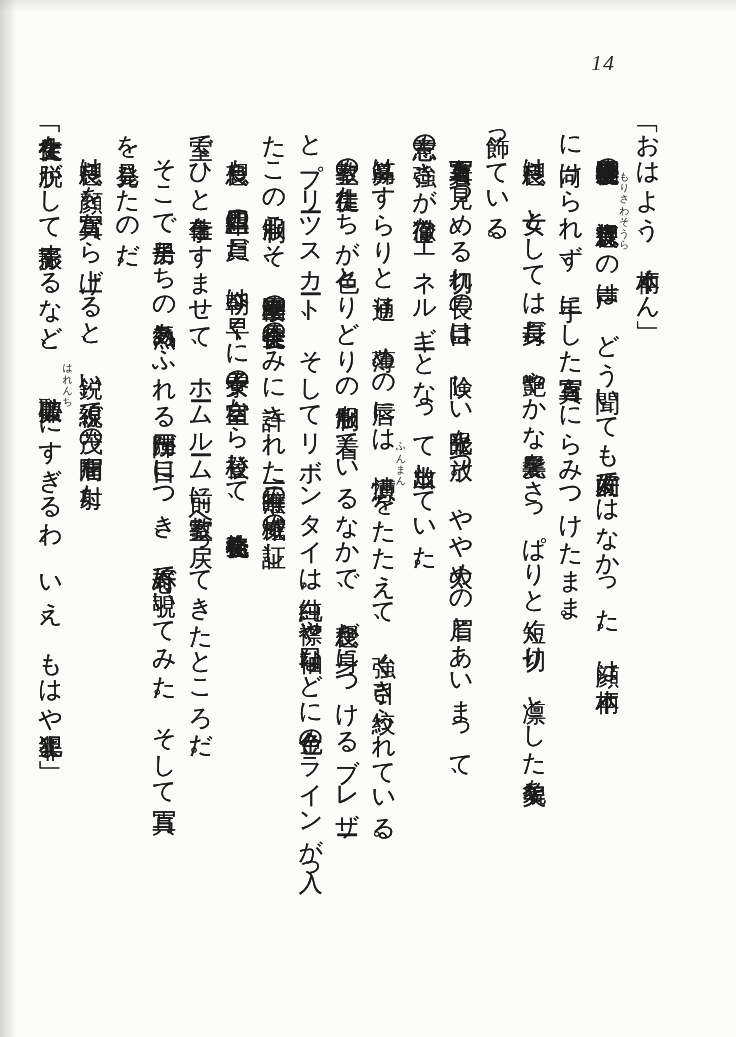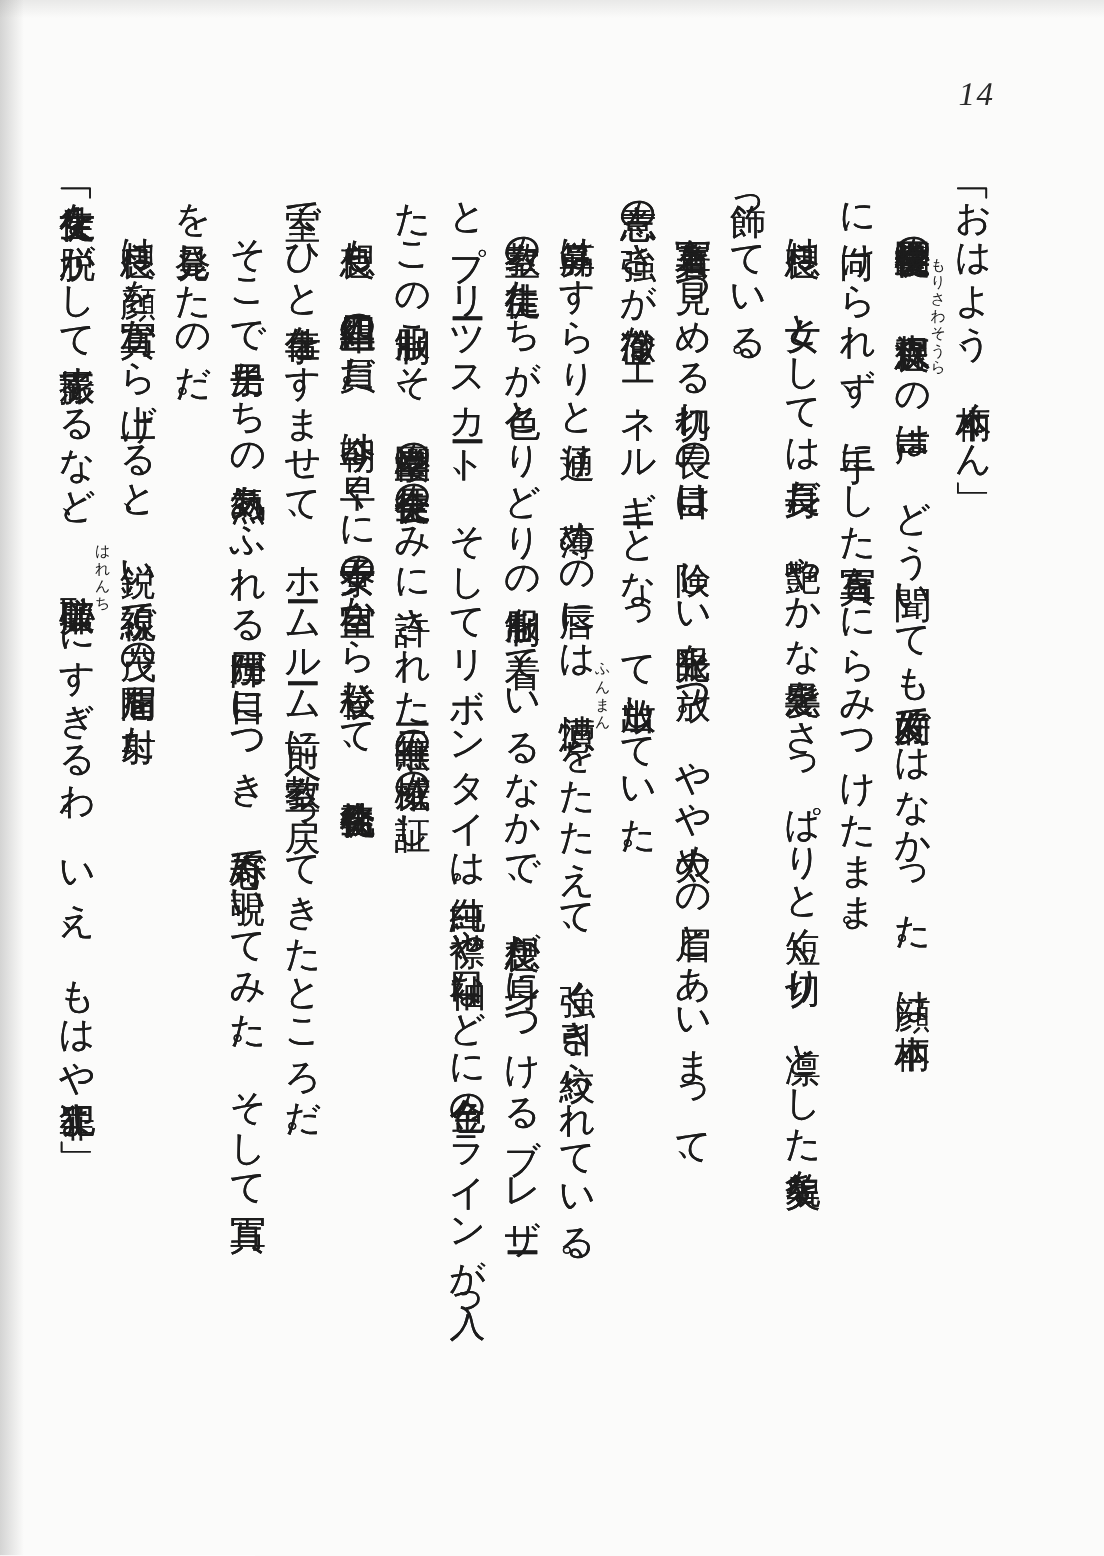--- a/index.html
+++ b/index.html
@@ -36,21 +36,20 @@
     pointer-events: none;
   }
   .page-number {
     position: absolute;
     top: 50px;
     left: 591px;
     font-style: italic;
     font-size: 22px;
     letter-spacing: 1px;
     color: #2a2a2a;
-    margin-left: 48px;
   }
   .text-block {
     position: absolute;
     top: 118px;
     right: 70px;
     height: 916px;
     writing-mode: vertical-rl;
     -webkit-writing-mode: vertical-rl;
     text-orientation: mixed;
     font-size: 24px;

